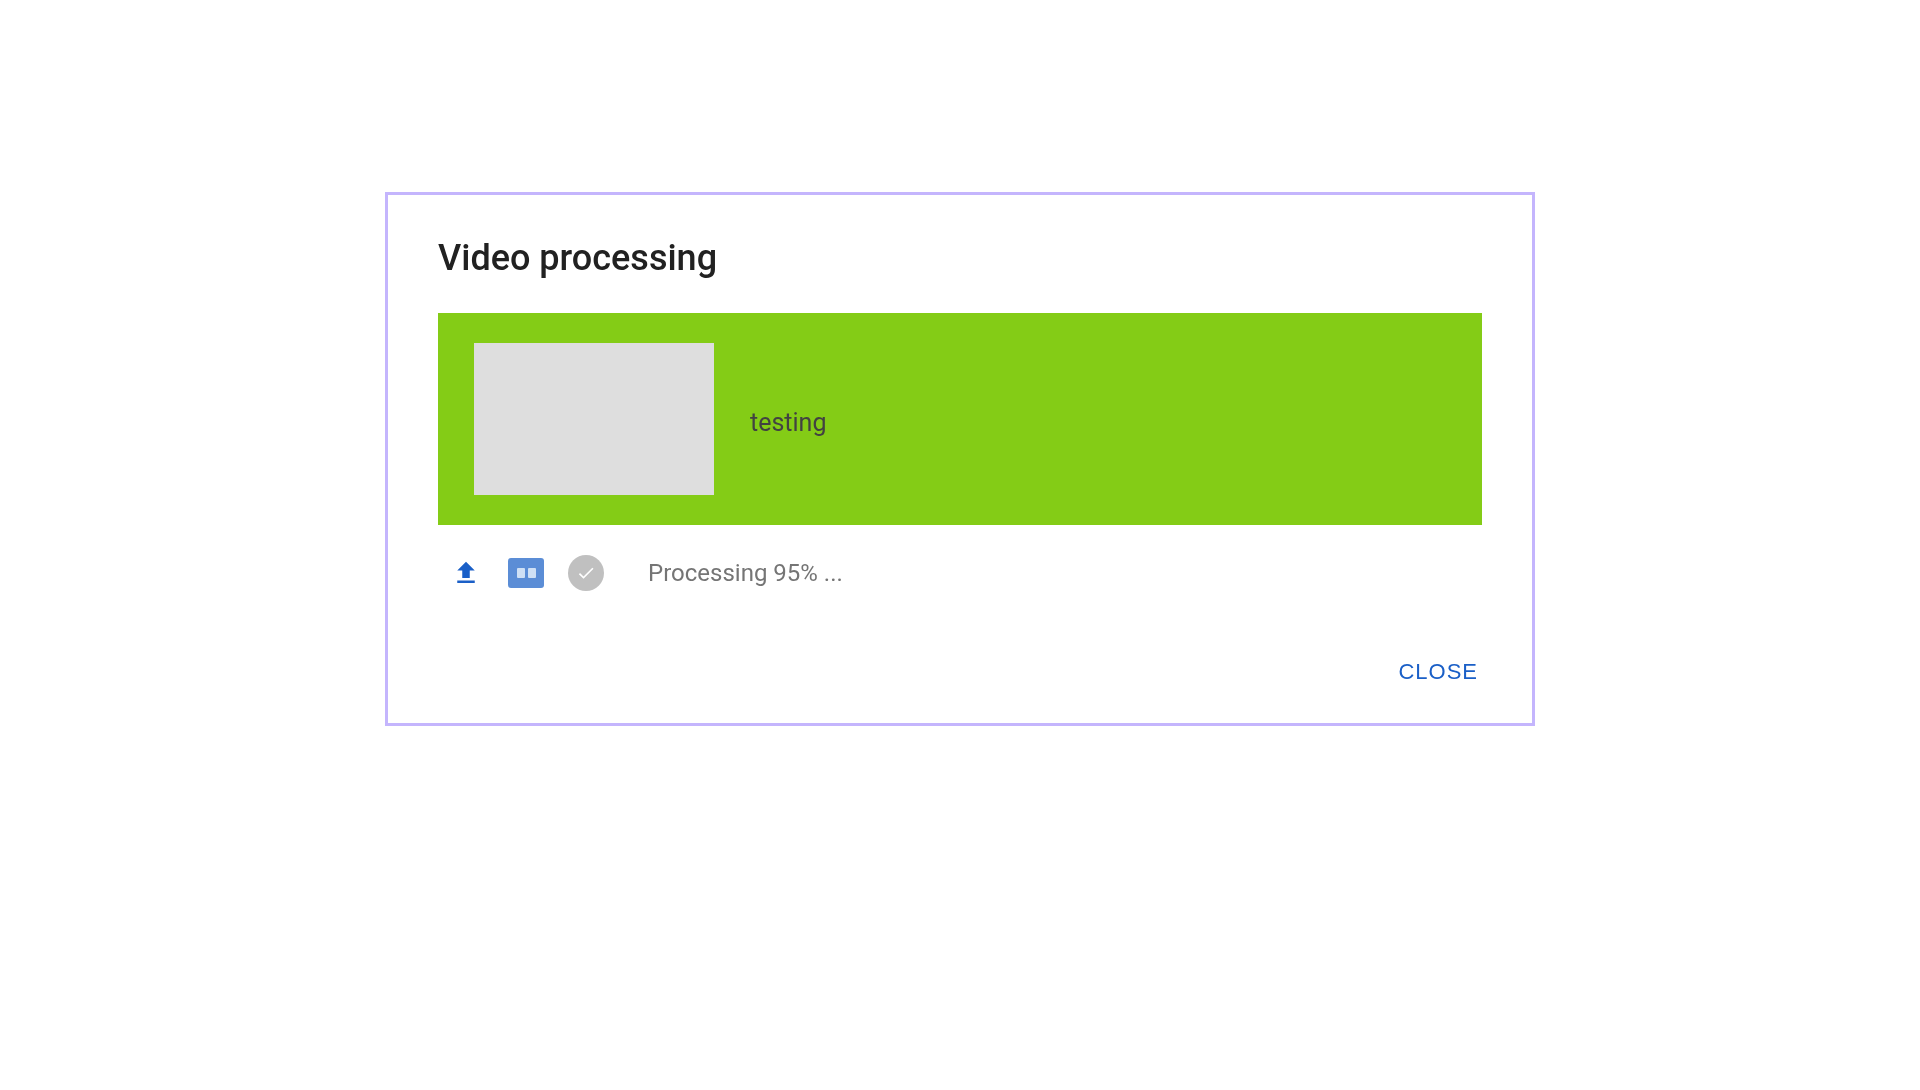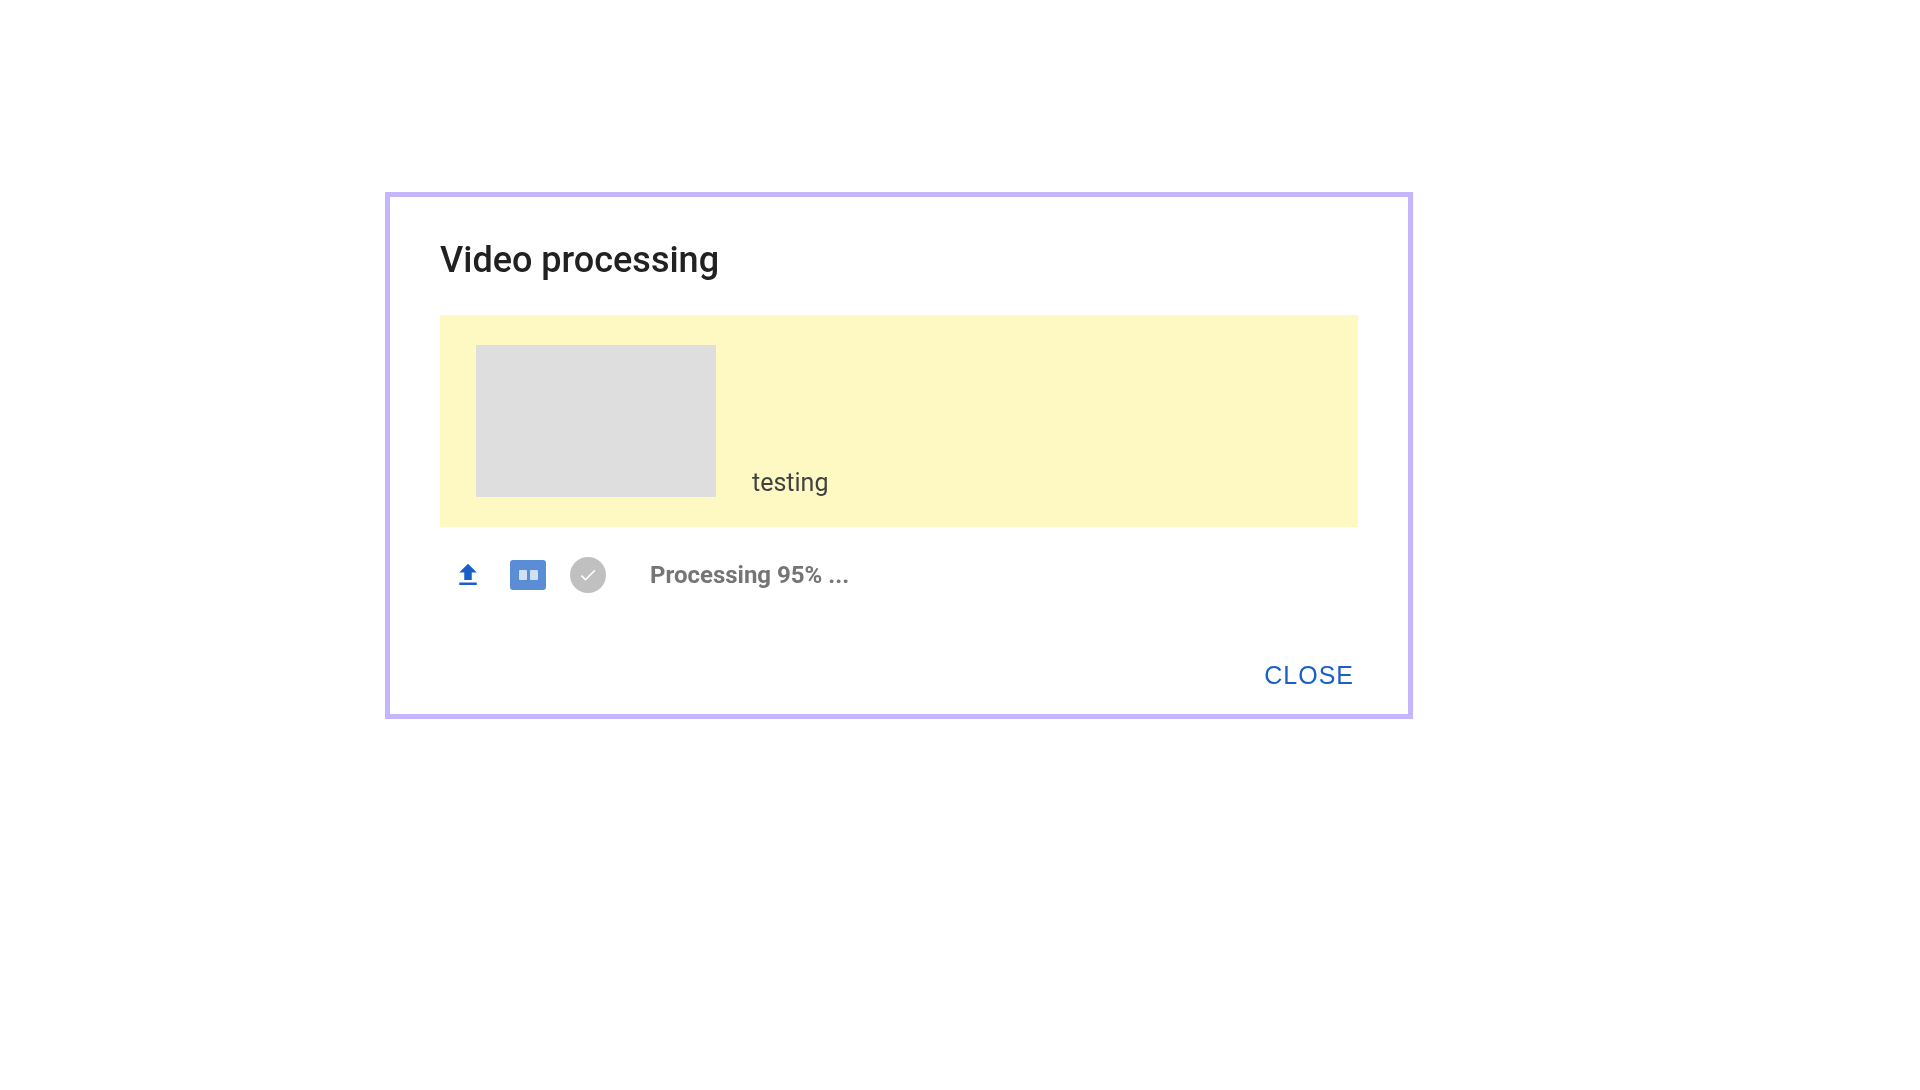--- a/index.html
+++ b/index.html
@@ -11,62 +11,61 @@
       font-family: Roboto, Arial, sans-serif;
       background: #fff;
       width: 1920px;
       height: 1090px;
       position: relative;
     }
     .dialog {
       position: absolute;
       left: 385px;
       top: 192px;
-      width: 1028px;
-      border: 5px solid #c4b5fd;
+      width: 1150px;
+      border: 3px solid #c4b5fd;
       background: #fff;
-      padding: 42px 50px 16px 50px;
+      padding: 42px 50px 30px 50px;
     }
     .dialog-title {
       font-size: 36px;
       font-weight: 500;
       color: #212121;
       margin-bottom: 34px;
     }
     .dialog-subtitle {
       font-size: 24px;
       color: #606060;
       margin-bottom: 38px;
     }
     .video-card {
-      background: #fef9c3;
+      background: #84cc16;
       padding: 30px 36px;
       display: flex;
-      align-items: flex-end;
+      align-items: center;
       gap: 36px;
       margin-bottom: 30px;
     }
     .thumbnail {
       width: 240px;
       height: 152px;
       background: #dedede;
       flex-shrink: 0;
     }
     .video-title {
       font-size: 25px;
       color: #424242;
       padding-top: 6px;
     }
     .status-row {
       display: flex;
       align-items: center;
       gap: 24px;
       margin-bottom: 60px;
       padding-left: 10px;
-      font-weight: bold;
     }
     .icon-box {
       width: 36px;
       height: 36px;
       display: flex;
       align-items: center;
       justify-content: center;
       flex-shrink: 0;
     }
     .icon-sd {
@@ -99,21 +98,21 @@
     .status-text {
       font-size: 24px;
       color: #757575;
       margin-left: 20px;
     }
     .actions {
       display: flex;
       justify-content: flex-end;
     }
     .close-btn {
-      font-size: 25px;
+      font-size: 22px;
       font-weight: 500;
       color: #1a5fc7;
       letter-spacing: 1px;
       background: none;
       border: none;
       cursor: pointer;
       padding: 8px 4px;
     }
   </style>
 </head>

